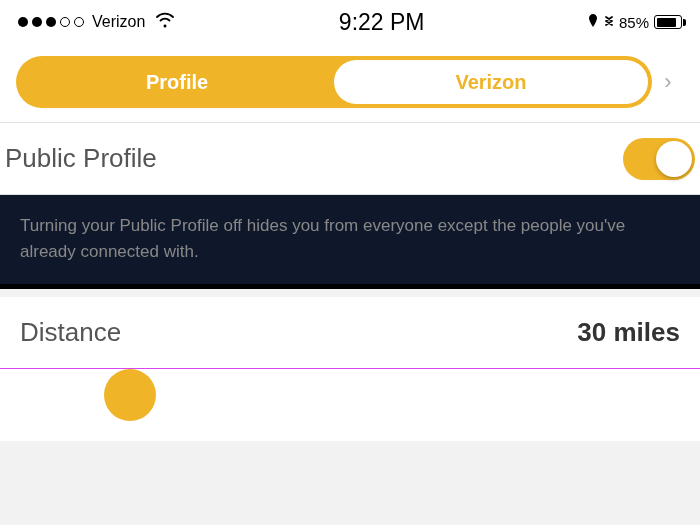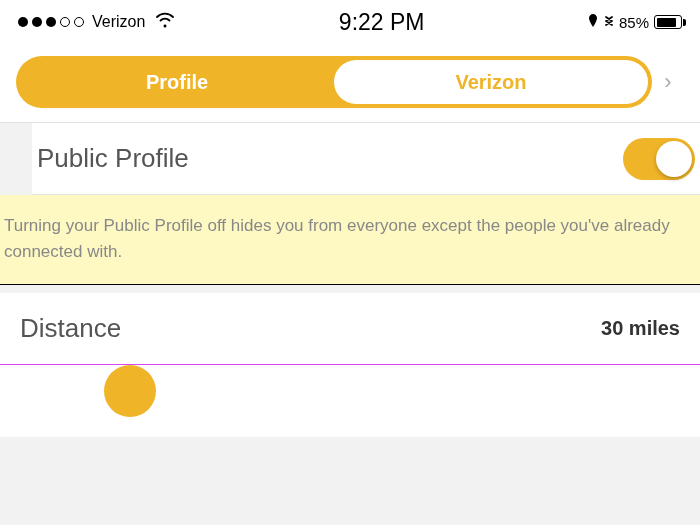--- a/index.html
+++ b/index.html
@@ -180,21 +180,20 @@
 
     
     .settings-row {
       background: #ffffff;
       padding: 0 5px;
       display: flex;
       align-items: center;
       justify-content: space-between;
       height: 72px;
       border-bottom: 1px solid #e0e0e0;
-      margin-left: 32px;
     }
 
     .settings-label {
       font-size: 26px;
       color: #555555;
       font-weight: 400;
     }
 
     
     .toggle-container {
@@ -218,23 +217,23 @@
       height: 36px;
       border-radius: 50%;
       background: #ffffff;
       top: 3px;
       right: 3px;
       box-shadow: 0 2px 4px rgba(0,0,0,0.25);
     }
 
     
     .description-section {
-      background: #fef9c3;
-      padding: 18px 4px 20px;
-      border-bottom: 1px solid #000000;
+      background: #0f172a;
+      padding: 18px 20px 20px;
+      border-bottom: 5px solid #000000;
     }
 
     .description-text {
       font-size: 17px;
       color: #888888;
       line-height: 1.5;
       font-weight: 400;
     }
 
     
@@ -249,21 +248,21 @@
       margin-top: 8px;
     }
 
     .distance-label {
       font-size: 26px;
       color: #555555;
       font-weight: 400;
     }
 
     .distance-value {
-      font-size: 20px;
+      font-size: 26px;
       color: #333333;
       font-weight: 600;
     }
 
     
     .slider-section {
       background: #ffffff;
       padding: 0 20px 20px;
       display: flex;
       align-items: flex-start;

